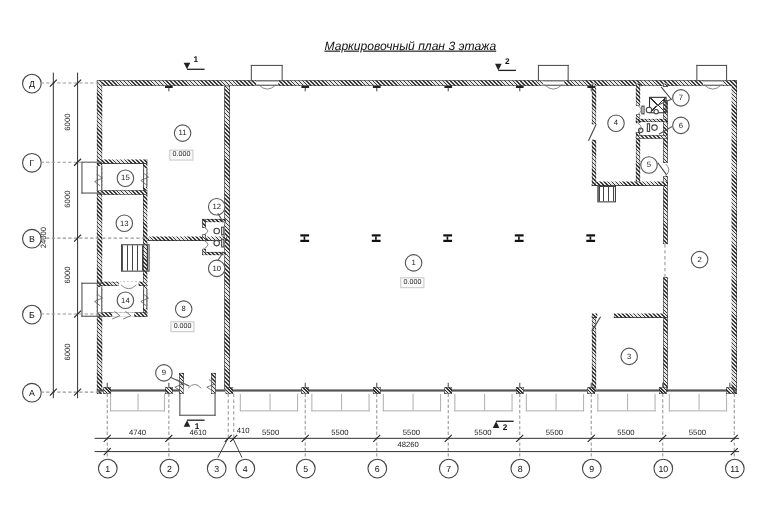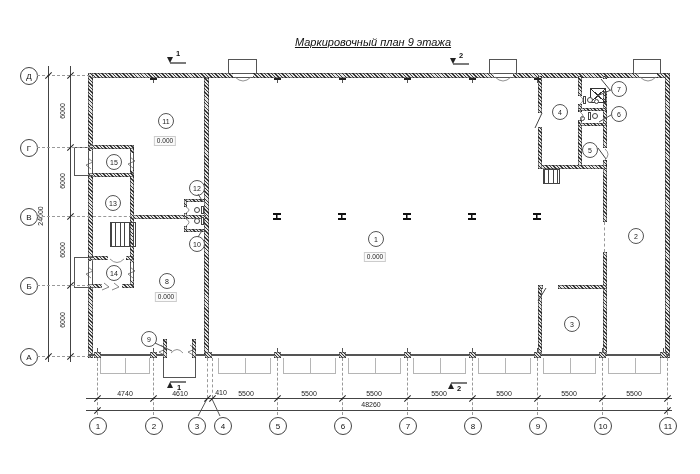--- a/index.html
+++ b/index.html
@@ -37,21 +37,21 @@
   .bay{position:absolute;border:1px solid #b5b5b5;border-top:none;box-sizing:border-box;}
   .bayline{position:absolute;top:0;left:50%;width:1px;height:100%;background:#b5b5b5;}
   .title{position:absolute;left:373px;top:36px;transform:translateX(-50%);font-size:11px;font-style:italic;
          text-decoration:underline;color:#111;white-space:nowrap;}
 </style>
 </head>
 <body>
 
 <div id="plan">
 
-  <div class="title">Маркировочный план 9 этажа</div>
+  <div class="title">Маркировочный план 3 этажа</div>
 
   <div class="w" style="left:88px;top:73px;width:582px;height:5px"></div>
   <div class="w" style="left:88px;top:73px;width:5px;height:285px"></div>
   <div class="w" style="left:665px;top:73px;width:5px;height:285px"></div>
   <div class="tl" style="left:88px;top:354px;width:582px;height:2px"></div>
 
   <div class="w" style="left:204px;top:78px;width:5px;height:276px"></div>
   <div class="w" style="left:132px;top:215px;width:74px;height:4px"></div>
   <div class="w" style="left:130px;top:145px;width:4px;height:143px"></div>
 

